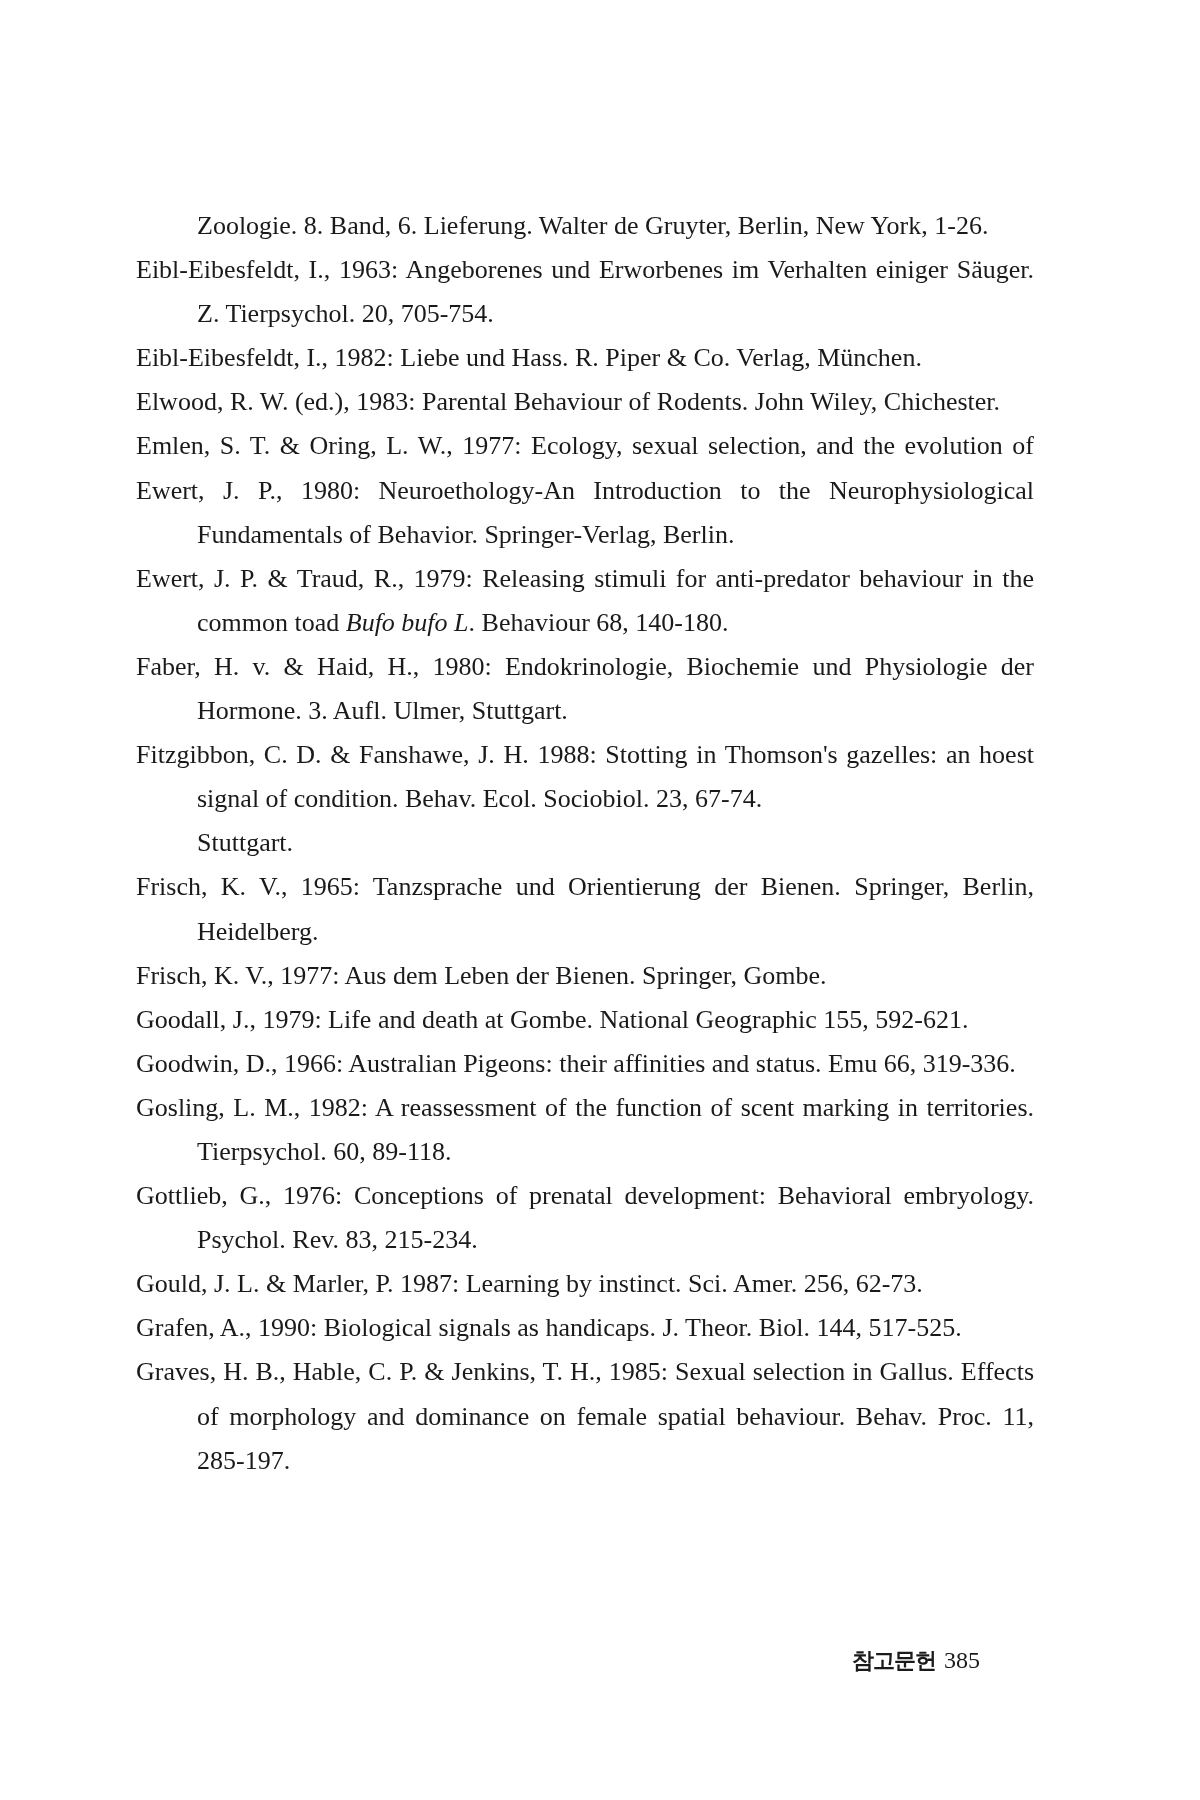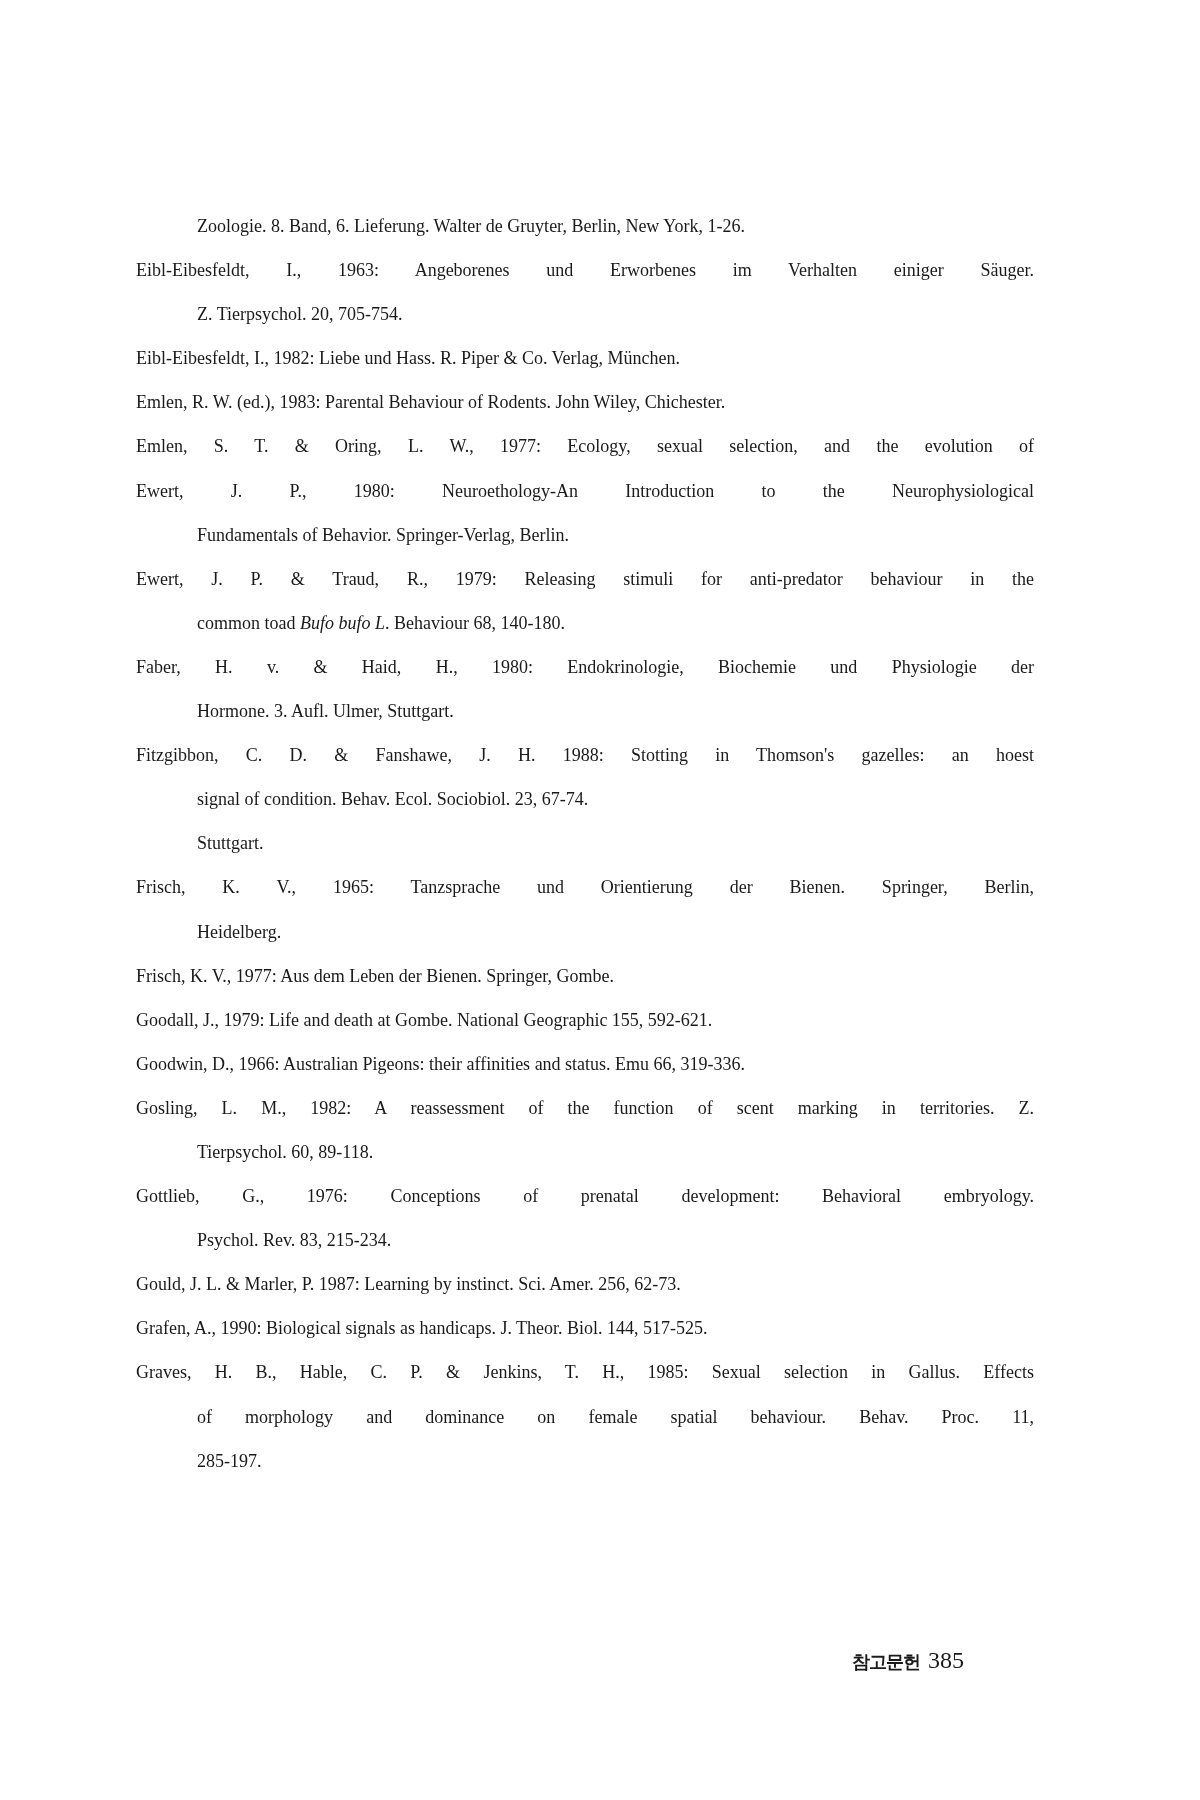--- a/index.html
+++ b/index.html
@@ -24,21 +24,21 @@
   .refs {
     position: absolute;
     left: 136px;
     top: 208px;
     width: 898px;
   }
   .line {
     display: block;
     height: 44.1px;
     line-height: 36px;
-    font-size: 18px;
+    font-size: 26px;
     white-space: nowrap;
     text-align: left;
     letter-spacing: 0px;
   }
   .line.indent {
     padding-left: 61px;
   }
   .line.justify {
     white-space: normal;
     text-align: justify;
@@ -52,39 +52,39 @@
     position: absolute;
     left: 852px;
     top: 1646px;
     font-size: 24px;
     line-height: 28px;
     white-space: nowrap;
   }
   .footer .section {
     font-family: "DejaVu Sans", sans-serif;
     font-weight: bold;
-    font-size: 18px;
+    font-size: 22px;
     letter-spacing: -1px;
   }
   .footer .pageno {
     margin-left: 8px;
     font-family: "Liberation Serif", serif;
   }
 </style>
 </head>
 <body>
 
 <div class="page">
   <div class="refs" id="refs">
 
     <div class="line indent">Zoologie. 8. Band, 6. Lieferung. Walter de Gruyter, Berlin, New York, 1-26.</div>
     <div class="line justify">Eibl-Eibesfeldt, I., 1963: Angeborenes und Erworbenes im Verhalten einiger Säuger.</div>
     <div class="line indent">Z. Tierpsychol. 20, 705-754.</div>
     <div class="line">Eibl-Eibesfeldt, I., 1982: Liebe und Hass. R. Piper &amp; Co. Verlag, München.</div>
-    <div class="line">Emlen, R. W. (ed.), 1983: Parental Behaviour of Rodents. John Wiley, Chichester.</div>
+    <div class="line">Elwood, R. W. (ed.), 1983: Parental Behaviour of Rodents. John Wiley, Chichester.</div>
     <div class="line justify">Emlen, S. T. &amp; Oring, L. W., 1977: Ecology, sexual selection, and the evolution of</div>
     <div class="line justify">Ewert, J. P., 1980: Neuroethology-An Introduction to the Neurophysiological</div>
     <div class="line indent">Fundamentals of Behavior. Springer-Verlag, Berlin.</div>
     <div class="line justify">Ewert, J. P. &amp; Traud, R., 1979: Releasing stimuli for anti-predator behaviour in the</div>
     <div class="line indent"><span>common toad </span><span class="it">Bufo bufo L</span><span>. Behaviour 68, 140-180.</span></div>
     <div class="line justify">Faber, H. v. &amp; Haid, H., 1980: Endokrinologie, Biochemie und Physiologie der</div>
     <div class="line indent">Hormone. 3. Aufl. Ulmer, Stuttgart.</div>
     <div class="line justify">Fitzgibbon, C. D. &amp; Fanshawe, J. H. 1988: Stotting in Thomson's gazelles: an hoest</div>
     <div class="line indent">signal of condition. Behav. Ecol. Sociobiol. 23, 67-74.</div>
     <div class="line indent">Stuttgart.</div>

